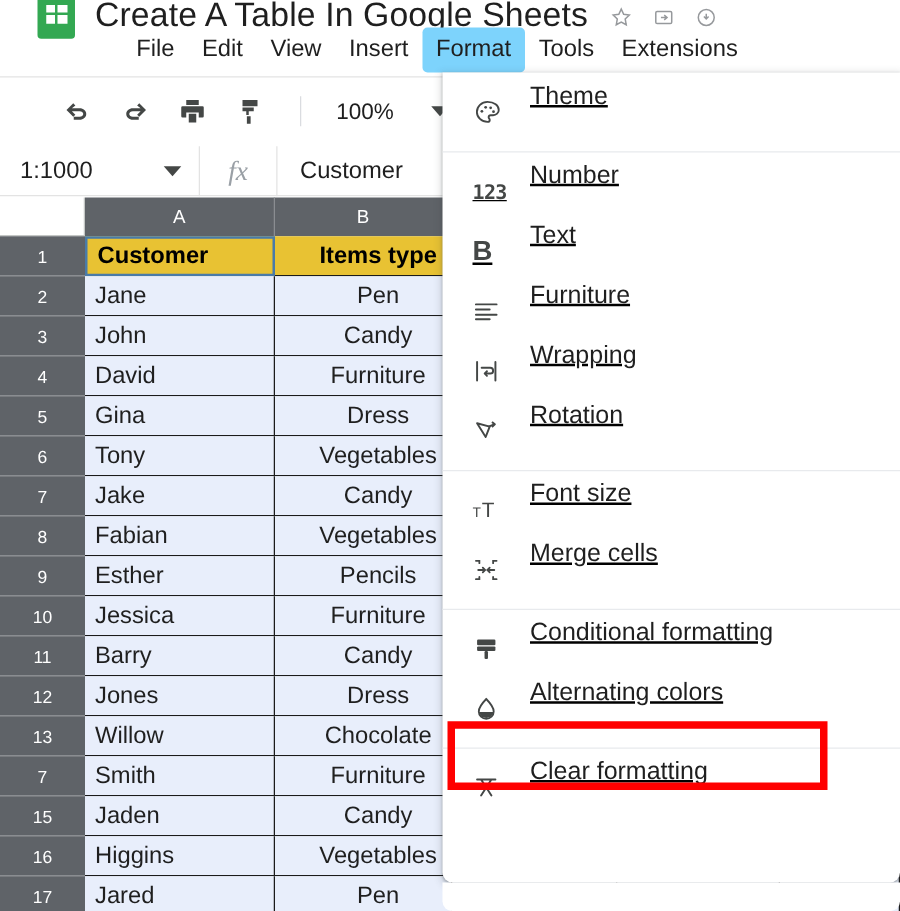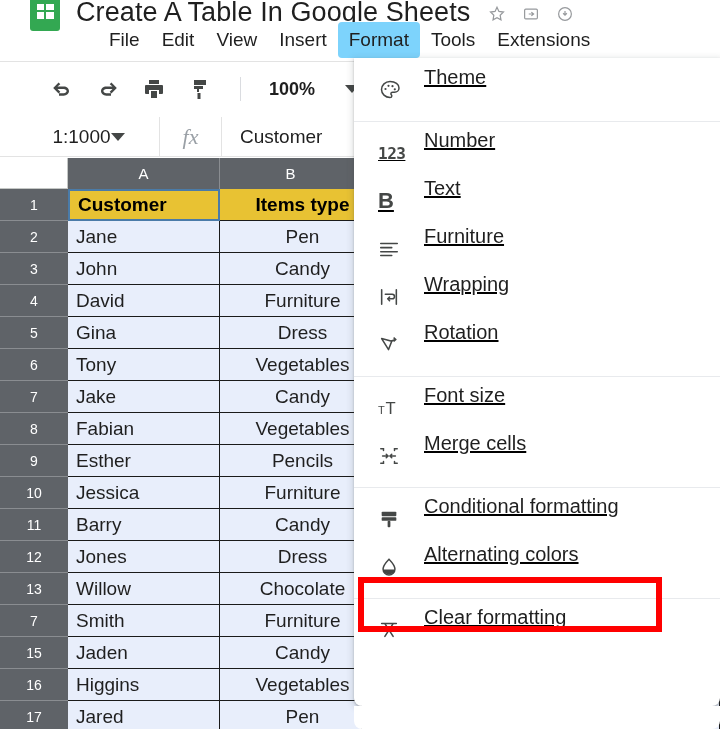--- a/index.html
+++ b/index.html
@@ -50,36 +50,36 @@
     position: absolute; left: 0; top: 61px; width: 720px; height: 1px; background: #e3e3e3;
   }
 
   
   .toolbar {
     position: absolute; left: 0; top: 64px; width: 720px; height: 50px;
     display: flex; align-items: center; padding-left: 50px; gap: 22px;
   }
   .tb-icon { width: 24px; height: 24px; color: #444746; flex: 0 0 auto; }
   .tb-sep { width: 1px; height: 24px; background: #dadce0; margin: 0 6px; }
-  .zoom-wrap { display: flex; align-items: center; gap: 30px; font-weight: bold; }
+  .zoom-wrap { display: flex; align-items: center; gap: 30px; }
   .zoom-val { font-size: 18px; color: #1f1f1f; }
   .caret-dn {
     width: 0; height: 0; border-left: 7px solid transparent;
     border-right: 7px solid transparent; border-top: 8px solid #444746;
   }
 
   
   .formulabar {
     position: absolute; left: 0; top: 117px; width: 720px; height: 40px;
     display: flex; align-items: center; background: #fff;
     border-bottom: 1px solid #e3e3e3;
   }
   .namebox {
     width: 160px; height: 40px; display: flex; align-items: center;
-    justify-content: center; padding: 0 14px 0 32px;
+    justify-content: space-between; padding: 0 14px 0 16px;
     border-right: 1px solid #e3e3e3;
   }
   .namebox-val { font-size: 19px; color: #1f1f1f; }
   .fx-box {
     width: 62px; height: 40px; display: flex; align-items: center; justify-content: center;
     border-right: 1px solid #e3e3e3;
     font-family: "Liberation Serif", serif; font-style: italic;
     font-size: 22px; color: #9aa0a6;
   }
   .formula-val { padding-left: 18px; font-size: 19px; color: #1f1f1f; }

